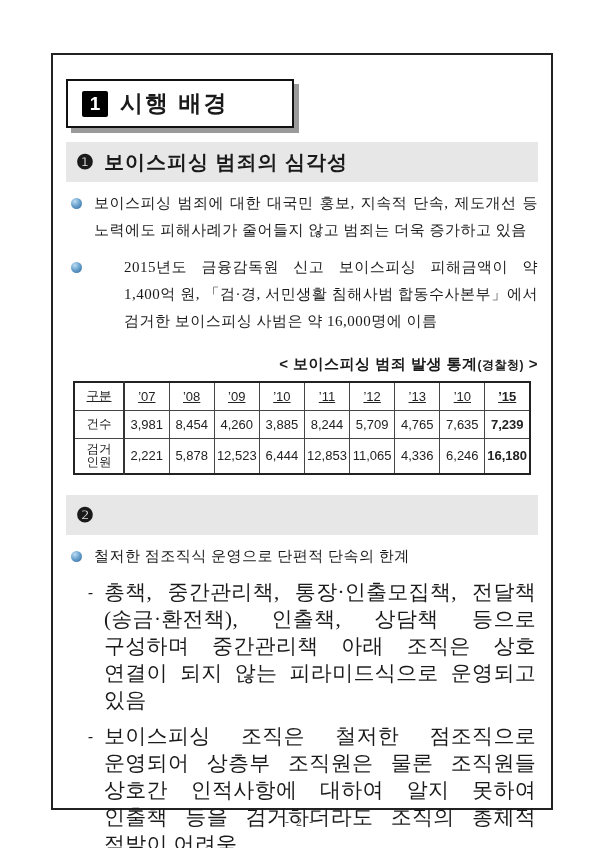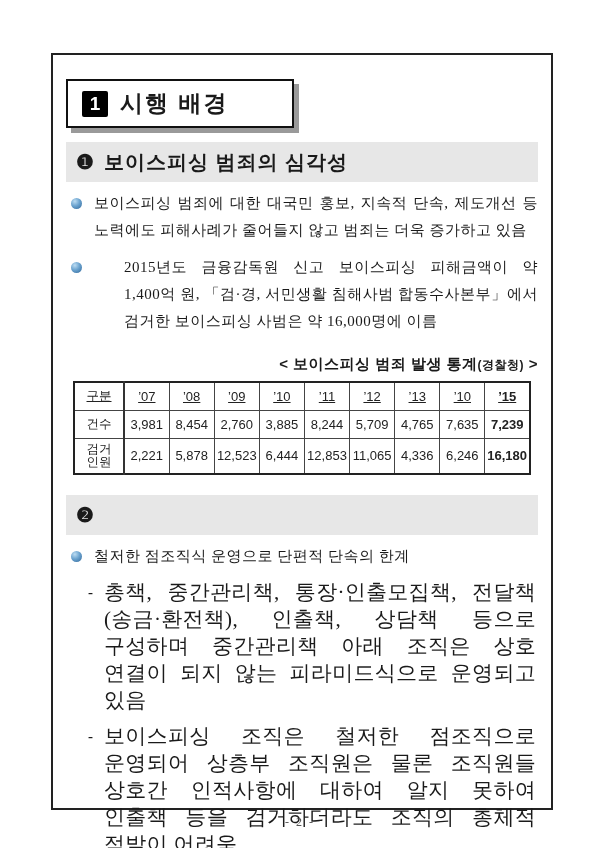--- a/index.html
+++ b/index.html
@@ -129,21 +129,21 @@
       <th>’11</th>
       <th>’12</th>
       <th>’13</th>
       <th>’10</th>
       <th class="strong">’15</th>
     </tr>
     <tr class="r1">
       <td class="label-cell">건수</td>
       <td>3,981</td>
       <td>8,454</td>
-      <td>2,760</td>
+      <td>4,260</td>
       <td>3,885</td>
       <td>8,244</td>
       <td>5,709</td>
       <td>4,765</td>
       <td>7,635</td>
       <td class="strong">7,239</td>
     </tr>
     <tr class="r2">
       <td class="label-cell">검거
 인원</td>

